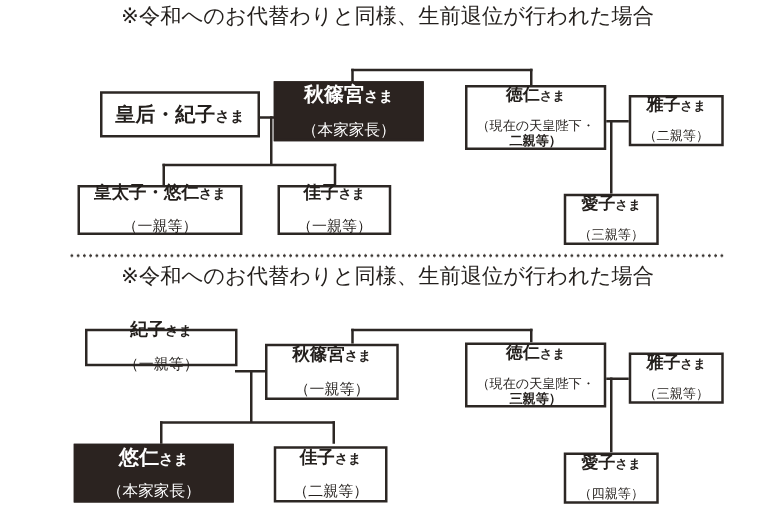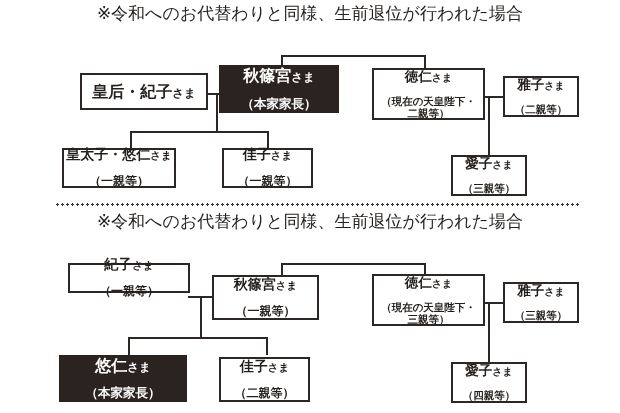--- a/index.html
+++ b/index.html
@@ -60,21 +60,21 @@
     color:#231f1c;
     padding:1px 2px;
   }
   .box.dark{
     background:#2b2320;
     border-color:#2b2320;
     color:#ffffff;
   }
   .ln1{font-size:16px;font-weight:700;white-space:nowrap;}
   .ln1 .sm{font-size:11.5px;font-weight:700;}
-  .ln2{font-size:12.5px;font-weight:700;white-space:nowrap;margin-top:12px;}
+  .ln2{font-size:12.5px;font-weight:400;white-space:nowrap;margin-top:12px;}
   .box.small .ln1{font-size:14px;}
   .box.small .ln1 .sm{font-size:10.5px;}
   .box.small .ln2{font-size:12px;}
   .box.tiny .ln1{font-size:13.5px;}
   .box.tiny .ln1 .sm{font-size:10px;}
   .box.tiny .ln2{font-size:10.5px;}
   .box.narukohito .ln1{font-size:13.5px;}
   .box.narukohito .ln1 .sm{font-size:10px;}
   .box.narukohito .ln2{font-size:10.5px;}
   .box.narukohito .ln3{font-size:10.5px;font-weight:700;white-space:nowrap;}
@@ -106,21 +106,21 @@
 
   <div class="box" style="left:80px;top:73px;width:128px;height:37px;">
     <div class="ln1"><span>皇后・紀子</span><span class="sm">さま</span></div>
   </div>
 
   <div class="box dark" style="left:219px;top:65px;width:120px;height:48px;">
     <div class="ln1"><span>秋篠宮</span><span class="sm">さま</span></div>
     <div class="ln2">（本家家長）</div>
   </div>
 
-  <div class="box small" style="left:62px;top:148px;width:114px;height:40px;justify-content:center;">
+  <div class="box small" style="left:62px;top:148px;width:132px;height:40px;justify-content:center;">
     <div class="ln1"><span>皇太子・悠仁</span><span class="sm">さま</span></div>
     <div class="ln2">（一親等）</div>
   </div>
 
   <div class="box small" style="left:222px;top:148px;width:91px;height:40px;">
     <div class="ln1"><span>佳子</span><span class="sm">さま</span></div>
     <div class="ln2">（一親等）</div>
   </div>
 
   <div class="box narukohito" style="left:372px;top:68px;width:113px;height:52px;">

